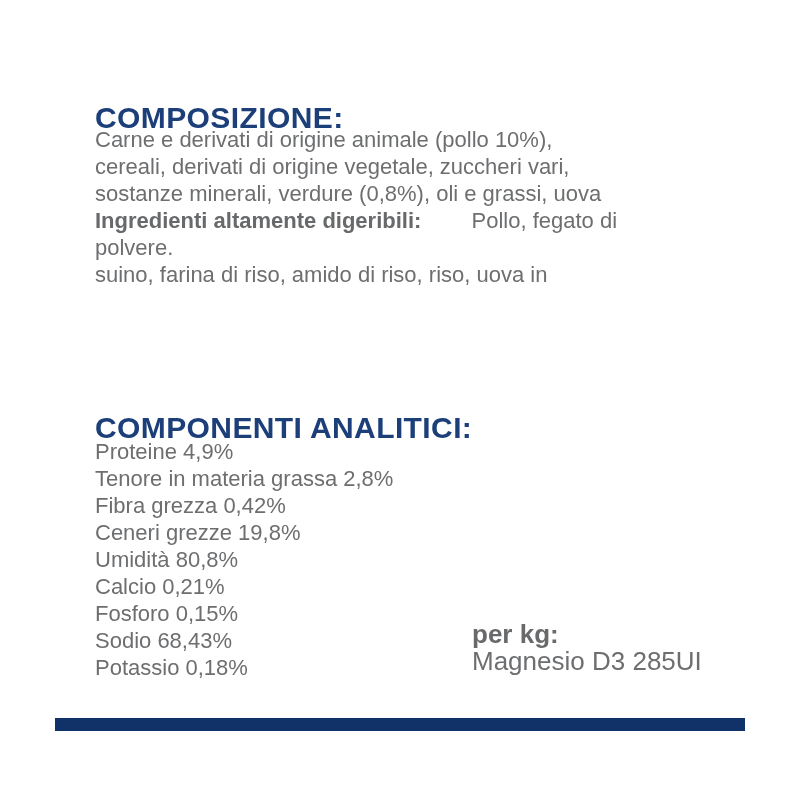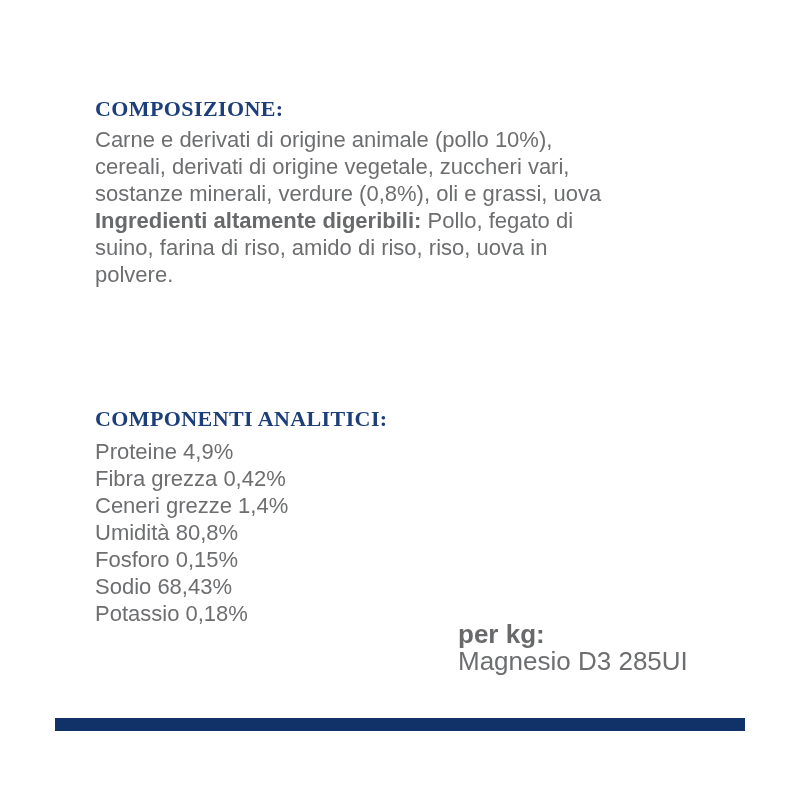--- a/index.html
+++ b/index.html
@@ -11,50 +11,49 @@
     height: 800px;
     position: relative;
     background: #ffffff;
     font-family: "Liberation Sans", sans-serif;
     overflow: hidden;
   }
   .heading {
     position: absolute;
     left: 95px;
     color: var(--heading, #1c3e79);
-    font-size: 22px;
+    font-size: 30px;
     font-weight: bold;
     letter-spacing: 0.4px;
     white-space: nowrap;
-    font-family: Liberation Serif, serif;
   }
   .heading-composizione { top: 81px; }
   .heading-componenti  { top: 391px; }
 
   .textblock {
     position: absolute;
     left: 95px;
     color: var(--body-text, #6d6e70);
     font-size: 22px;
     line-height: 27px;
   }
   .composition-paragraph { top: 126px; width: 640px; }
   .analytical-list       { top: 438px; width: 360px; }
 
   .line { white-space: nowrap; }
 
   .bold-inline {
     font-weight: bold;
     color: var(--bold-text, #68696b);
   }
-  .rest { white-space: pre-wrap; }
+  .rest { white-space: pre-wrap; margin-left: 44px; }
 
   .per-kg-block {
     position: absolute;
-    left: 458px;
+    left: 472px;
     top: 621px;
     color: var(--body-text, #6d6e70);
     font-size: 26px;
     line-height: 27px;
   }
   .per-kg-label {
     font-weight: bold;
     color: var(--bold-text, #68696b);
   }
 
@@ -70,31 +69,33 @@
 </head>
 <body>
 
 <h1 class="heading heading-composizione">COMPOSIZIONE:</h1>
 
 <div class="textblock composition-paragraph">
   <div class="line">Carne e derivati di origine animale (pollo 10%),</div>
   <div class="line">cereali, derivati di origine vegetale, zuccheri vari,</div>
   <div class="line">sostanze minerali, verdure (0,8%), oli e grassi, uova</div>
   <div class="line"><span class="bold-inline">Ingredienti altamente digeribili:</span><span class="rest"> Pollo, fegato di</span></div>
+  <div class="line">polvere.</div>
   <div class="line">suino, farina di riso, amido di riso, riso, uova in</div>
-  <div class="line">polvere.</div>
 </div>
 
 <h1 class="heading heading-componenti">COMPONENTI ANALITICI:</h1>
 
 <div class="textblock analytical-list">
   <div class="line">Proteine 4,9%</div>
+  <div class="line">Tenore in materia grassa 2,8%</div>
   <div class="line">Fibra grezza 0,42%</div>
-  <div class="line">Ceneri grezze 1,4%</div>
+  <div class="line">Ceneri grezze 19,8%</div>
   <div class="line">Umidità 80,8%</div>
+  <div class="line">Calcio 0,21%</div>
   <div class="line">Fosforo 0,15%</div>
   <div class="line">Sodio 68,43%</div>
   <div class="line">Potassio 0,18%</div>
 </div>
 
 <div class="per-kg-block">
   <div class="line per-kg-label">per kg:</div>
   <div class="line">Magnesio D3 285UI</div>
 </div>
 

